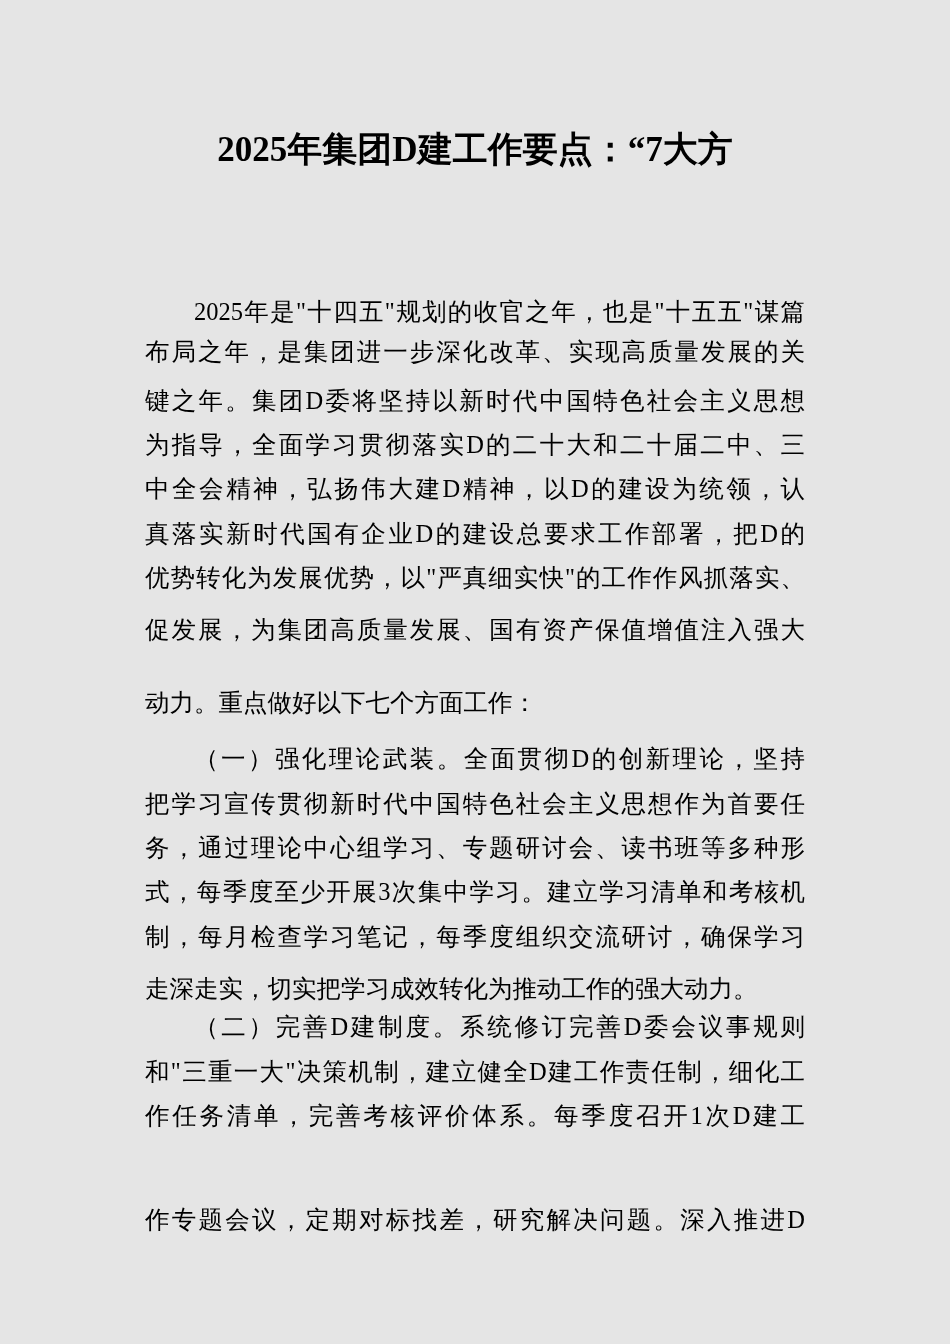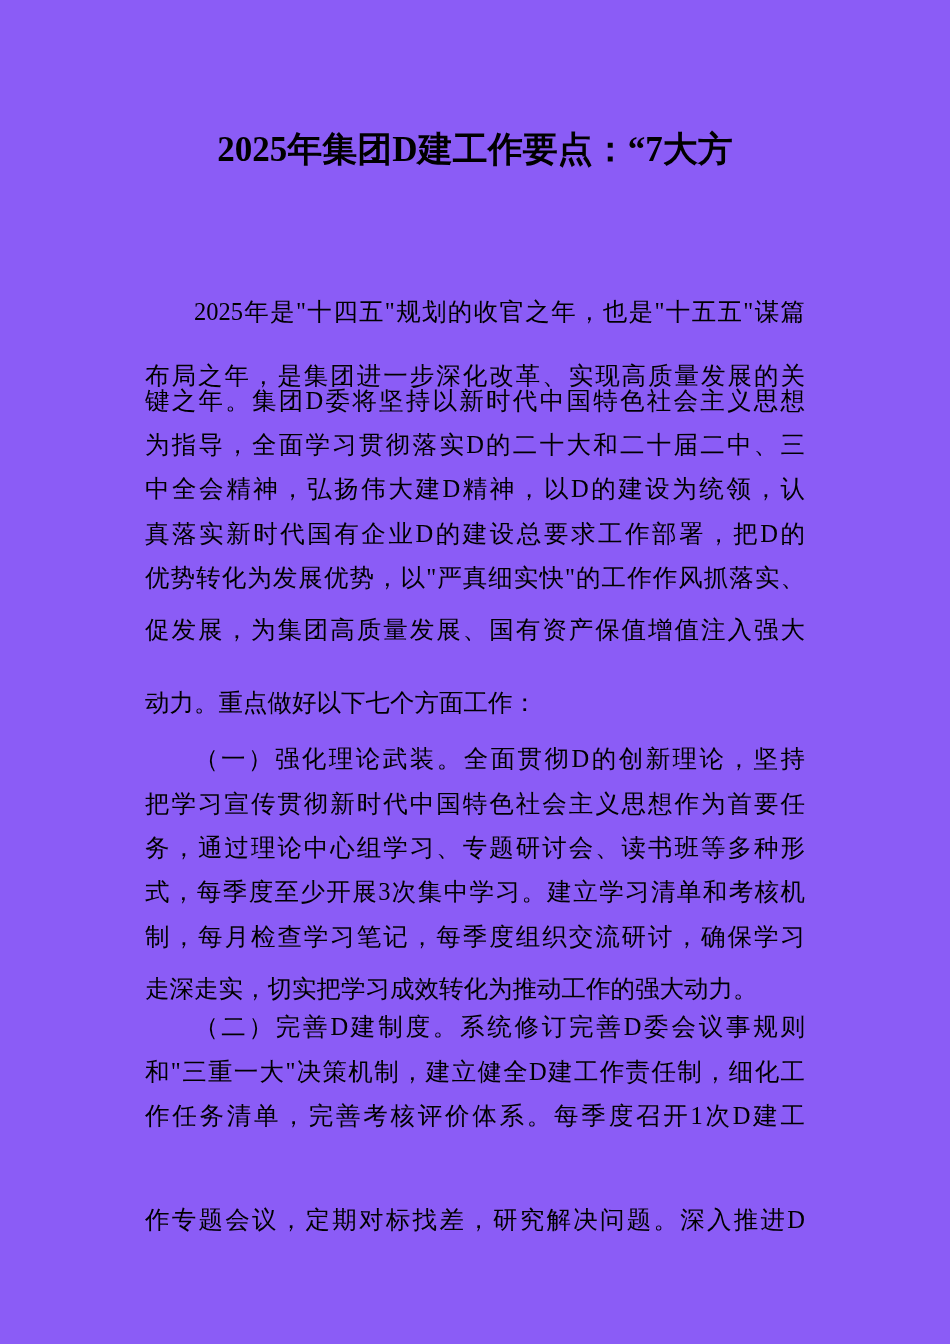--- a/index.html
+++ b/index.html
@@ -13,21 +13,21 @@
       position: relative;
       overflow: hidden;
       font-family: "Liberation Serif", "DejaVu Serif", serif;
       color: #000000;
     }
     .page {
       position: absolute;
       left: 0; top: 0;
       width: 950px;
       height: 1344px;
-      background: #8b5cf6;
+      background: #e5e5e5;
       text-decoration: underline;
     }
     .title-line {
       position: absolute;
       left: 0;
       width: 950px;
       text-align: center;
       font-size: 35px;
       font-weight: bold;
       line-height: 44px;
@@ -64,21 +64,21 @@
   </style>
 </head>
 <body>
 
 <div class="page">
 
   <div class="title-line" style="top:128px;">2025年集团D建工作要点：“7大方</div>
 
   <div>
     <div class="line indent" style="top:296px;">2025年是"十四五"规划的收官之年，也是"十五五"谋篇</div>
-    <div class="line" style="top:360px;">布局之年，是集团进一步深化改革、实现高质量发展的关</div>
+    <div class="line" style="top:336px;">布局之年，是集团进一步深化改革、实现高质量发展的关</div>
     <div class="line" style="top:385px;">键之年。集团D委将坚持以新时代中国特色社会主义思想</div>
     <div class="line" style="top:429px;">为指导，全面学习贯彻落实D的二十大和二十届二中、三</div>
     <div class="line" style="top:473px;">中全会精神，弘扬伟大建D精神，以D的建设为统领，认</div>
     <div class="line" style="top:518px;">真落实新时代国有企业D的建设总要求工作部署，把D的</div>
     <div class="line" style="top:562px;">优势转化为发展优势，以"严真细实快"的工作作风抓落实、</div>
     <div class="line" style="top:614px;">促发展，为集团高质量发展、国有资产保值增值注入强大</div>
     <div class="line last" style="top:651px;margin-top:36px;">动力。重点做好以下七个方面工作：</div>
   </div>
 
 

